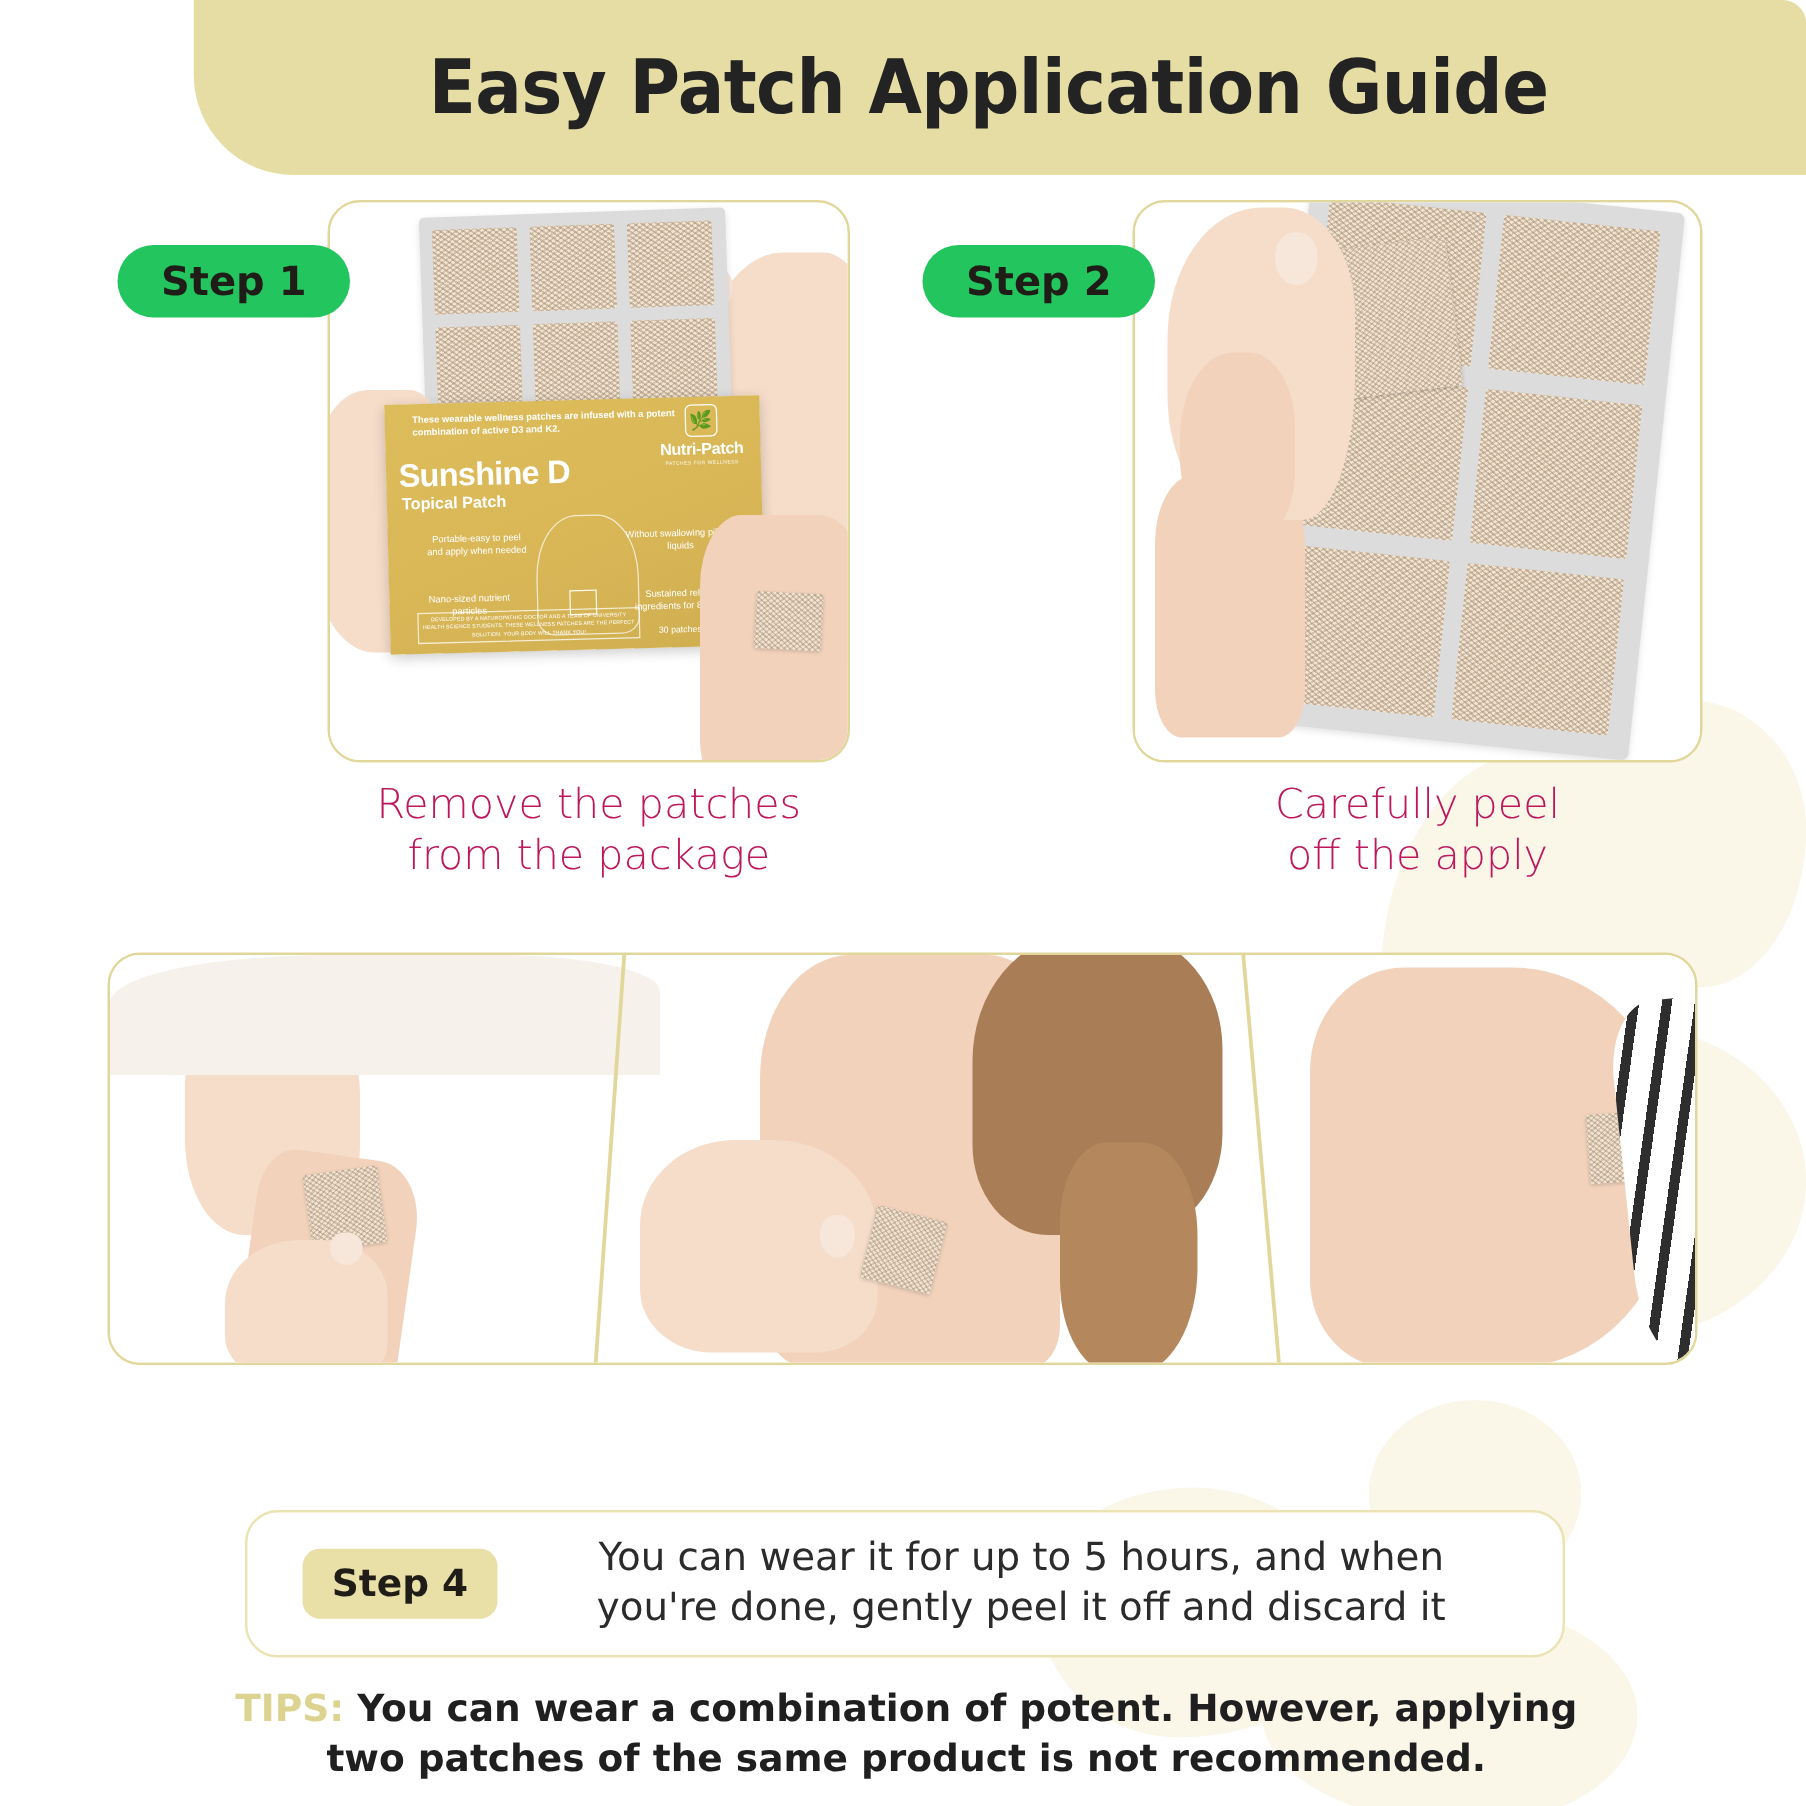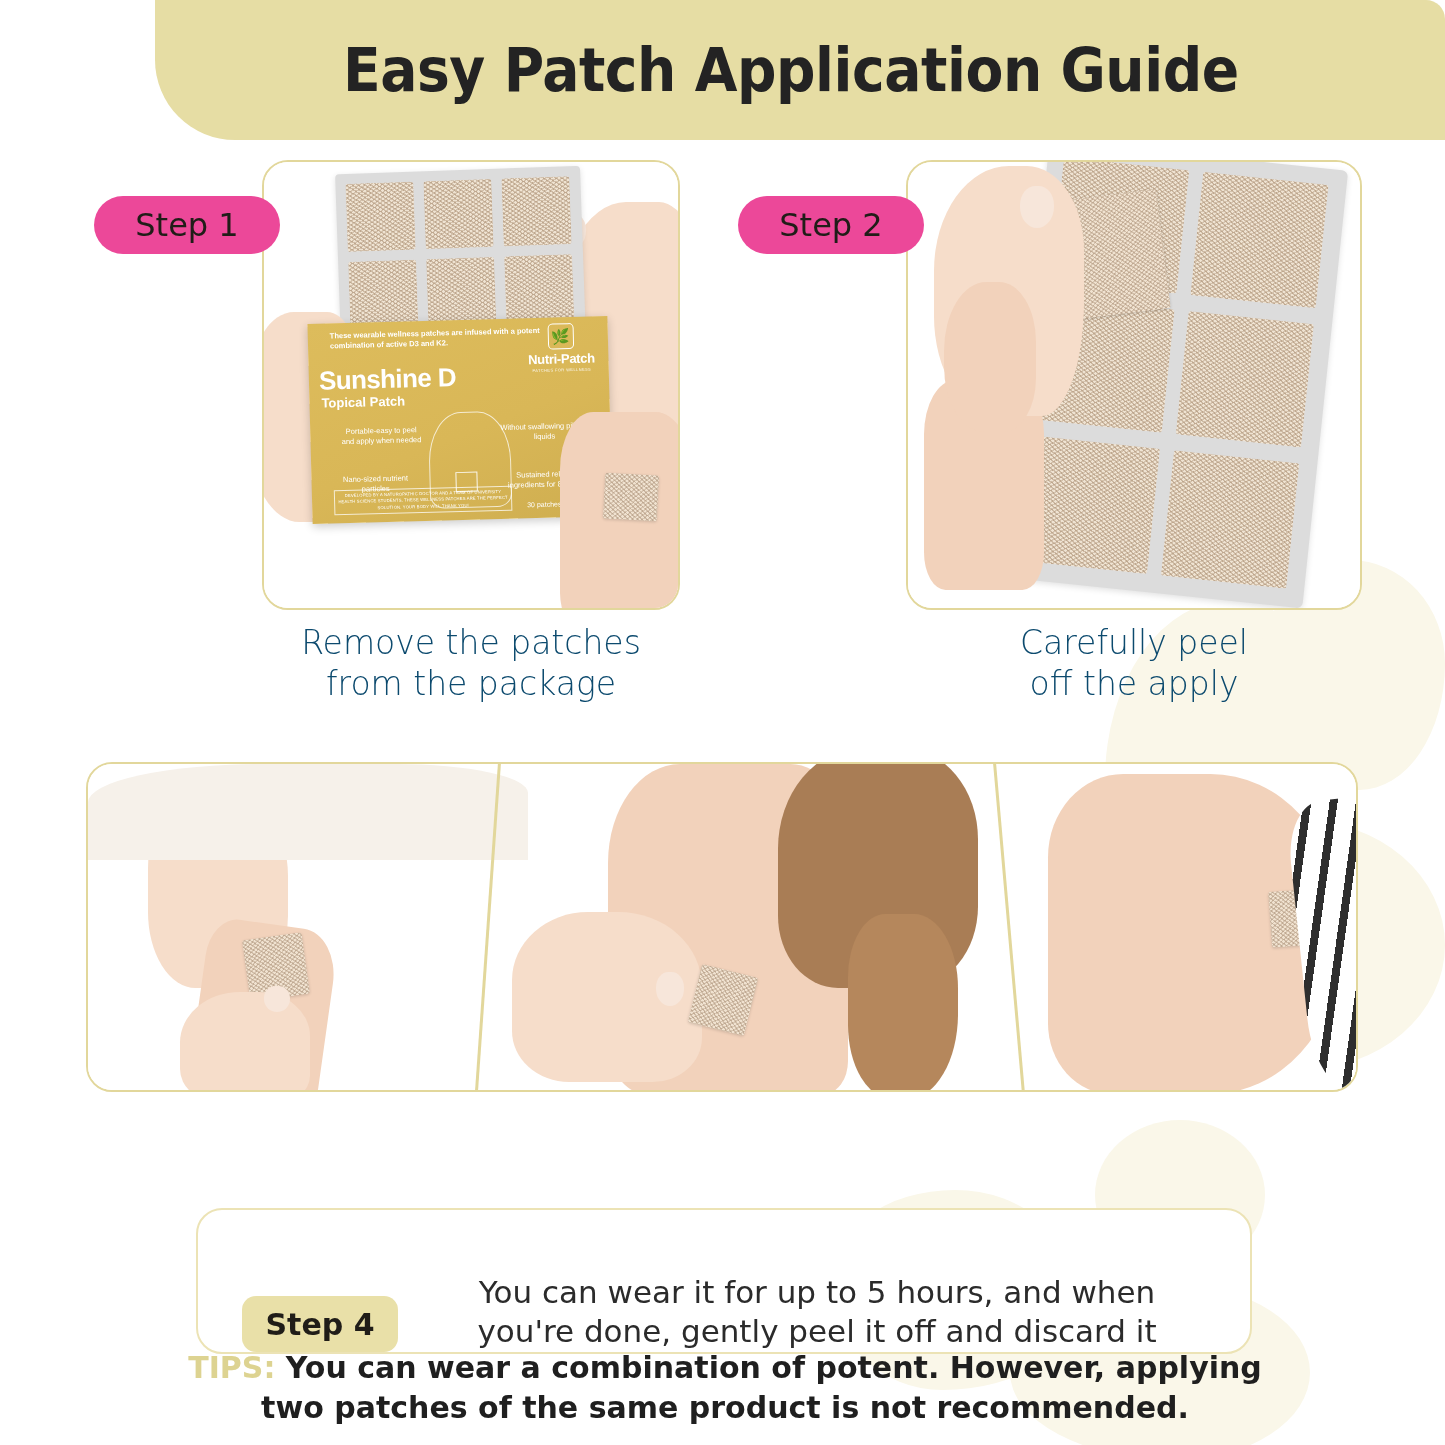--- a/index.html
+++ b/index.html
@@ -54,28 +54,28 @@
     font-size: 60px;
     font-weight: bold;
     letter-spacing: -0.5px;
     transform: scaleX(0.92);
     padding-right: 20px;
   }
 
   
   .step-badge {
     position: absolute;
-    background: #ec4899;
+    background: #22c55e;
     border-radius: 30px;
     display: flex;
     align-items: center;
     justify-content: center;
     color: #201d18;
     font-family: "DejaVu Sans", sans-serif;
-    font-weight: normal;
+    font-weight: bold;
     z-index: 6;
   }
   .badge-1 { left: 94px;  top: 196px; width: 186px; height: 58px; font-size: 32px; }
   .badge-2 { left: 738px; top: 196px; width: 186px; height: 58px; font-size: 32px; }
   .badge-3 { left: 128px; top: 719px; width: 178px; height: 55px; font-size: 31px; }
 
   
   .photo-card {
     position: absolute;
     border: 2px solid #e2d79b;
@@ -189,40 +189,40 @@
     background: #e2d79b;
     z-index: 5;
     top: -20px;
     height: 380px;
   }
 
   
   .caption {
     position: absolute;
     text-align: center;
-    color: #0c4a6e;
+    color: #be185d;
     font-family: "DejaVu Sans", sans-serif;
     font-weight: 300;
     line-height: 1.25;
     z-index: 5;
   }
   .cap-1 { left: 262px; top: 622px; width: 418px; font-size: 33px; }
   .cap-2 { left: 906px; top: 622px; width: 456px; font-size: 33px; }
   .cap-3 { left: 150px; top: 1112px; width: 1140px; font-size: 35px; }
 
   
   .step4-box {
     position: absolute;
-    left: 196px; top: 1208px; width: 1056px; height: 146px;
+    left: 196px; top: 1208px; width: 1056px; height: 118px;
     border: 2px solid #ece3b5;
     border-radius: 26px;
     background: #ffffff;
     z-index: 5;
     display: flex;
-    align-items: flex-end;
+    align-items: center;
   }
   .badge-4 {
     position: relative;
     flex: 0 0 auto;
     margin-left: 44px;
     width: 156px; height: 56px;
     background: #e9e0a8;
     border-radius: 14px;
     display: flex; align-items: center; justify-content: center;
     color: #201d18;

